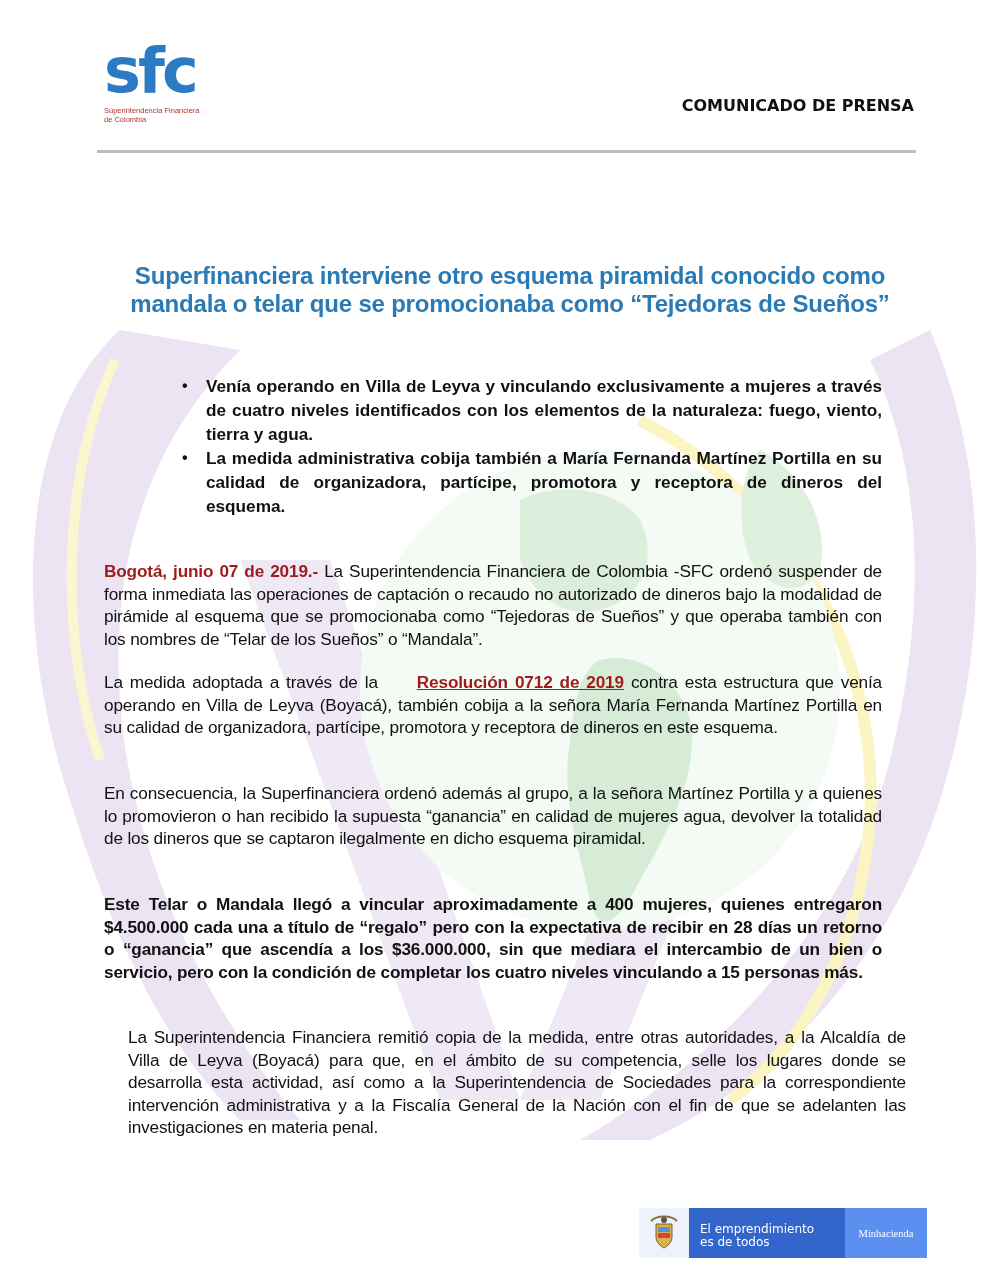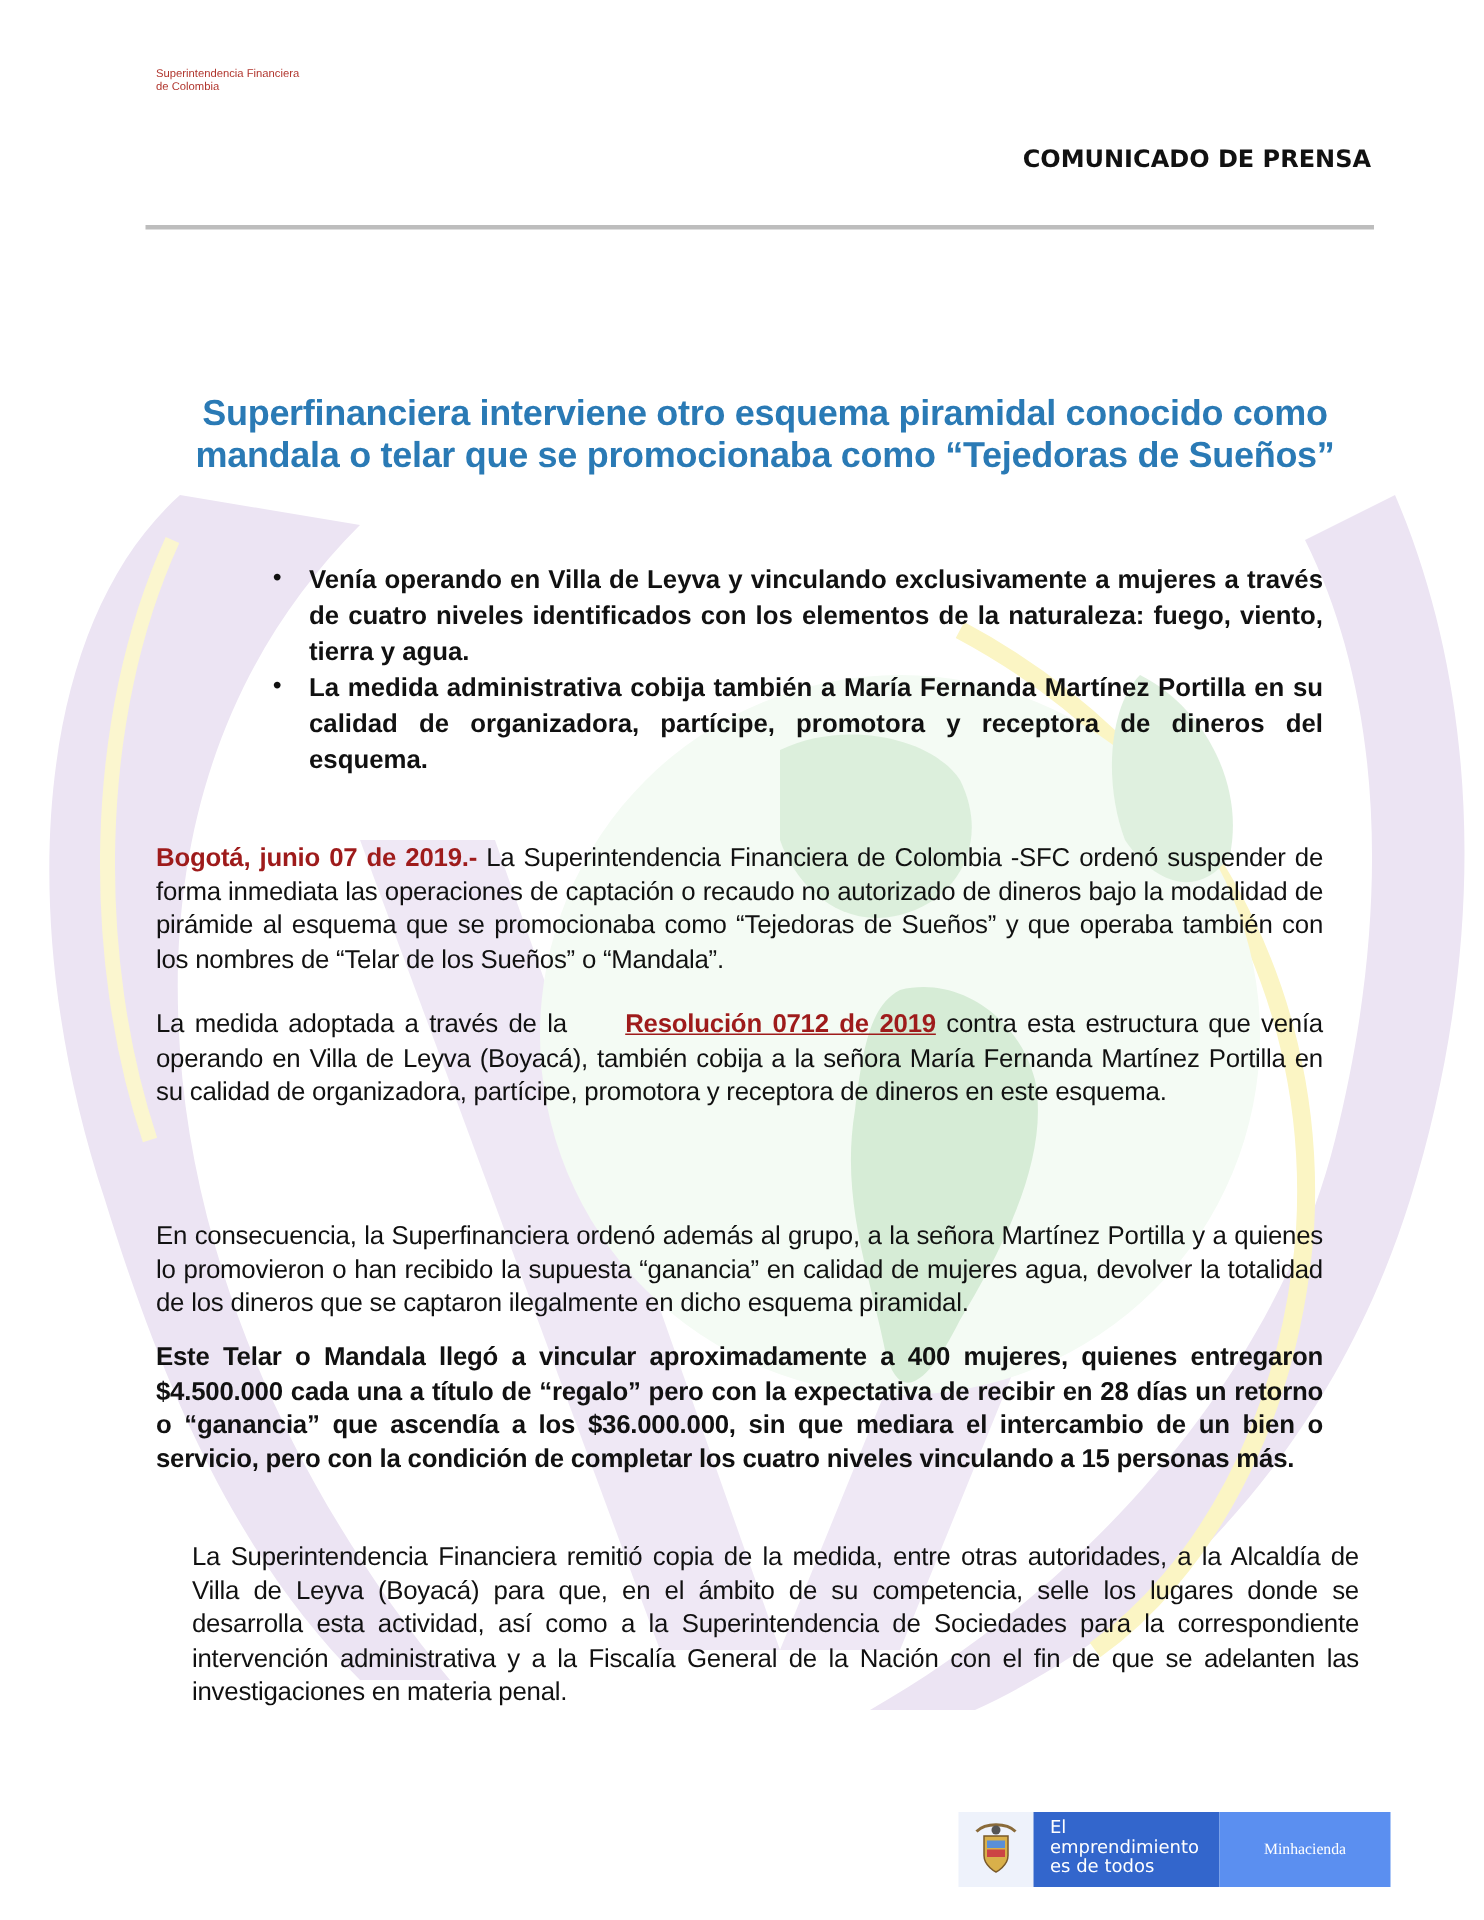--- a/index.html
+++ b/index.html
@@ -37,30 +37,30 @@
   .bullets li {
     position:relative; padding-left:26px;
     font-weight:bold; font-size:17.2px; line-height:24px; text-align:justify; color:#111;
   }
   .bullets li .dot { position:absolute; left:2px; top:0; font-size:16px; }
 
   
   .body-text { left:104px; width:778px; font-size:17.2px; line-height:22.5px; text-align:justify; color:#111; letter-spacing:-0.15px; }
   .p1 { top:560px; }
   .p2 { top:671px; }
-  .p3 { top:812px; }
+  .p3 { top:782px; }
   .p4 { top:893px;font-weight:bold; }
   .p5 { top:1026px;margin-left:24px; }
   .dateline { color:#9e1b1b; font-weight:bold; }
   .res-link { color:#9e1b1b; font-weight:bold; text-decoration:underline; cursor:pointer;padding-left:32px; }
 
   
   .footer { left:639px; top:1208px; width:288px; height:50px; display:flex; }
   .footer .shield-box { width:50px; height:50px; background:#eef2fb; display:flex; align-items:center; justify-content:center; }
-  .footer .slogan { width:124px; background:#3366cc; color:#fff; font-family:"DejaVu Sans", sans-serif; font-size:12px; line-height:13px; padding:4px 0 0 11px; box-sizing:border-box; }
+  .footer .slogan { width:156px; background:#3366cc; color:#fff; font-family:"DejaVu Sans", sans-serif; font-size:12px; line-height:13px; padding:15px 0 0 11px; box-sizing:border-box; }
   .footer .ministry { flex:1; background:#5b8ff0; color:#fff; font-family:Liberation Serif, serif; font-size:10.5px; display:flex; align-items:center; justify-content:center; }
 </style>
 </head>
 <body>
 
 <svg class="watermark" viewBox="0 0 989 1280">
   <g>
     <path d="M120 330 C 20 420, 10 620, 70 800 C 110 930, 160 1040, 240 1120 L 300 1120 C 200 1000, 130 850, 120 700 C 110 560, 150 440, 240 350 Z" fill="#ece4f3"></path>
     <path d="M930 330 C 990 470, 990 640, 940 800 C 890 960, 780 1080, 650 1140 L 580 1140 C 720 1060, 850 920, 890 760 C 930 600, 920 460, 870 360 Z" fill="#ece4f3"></path>
     <path d="M240 560 L 440 1100 L 520 1100 L 330 560 Z" fill="#efe8f5"></path>
@@ -72,20 +72,21 @@
   </g>
   <g>
     <circle cx="600" cy="690" r="240" fill="#f4fbf4"></circle>
     <path d="M520 500 C 560 480, 620 490, 640 520 C 660 560, 640 600, 600 610 C 560 620, 530 590, 520 560 Z" fill="#dcefdc"></path>
     <path d="M600 660 C 640 650, 680 680, 690 720 C 700 770, 670 830, 640 880 C 620 920, 600 940, 590 900 C 580 850, 560 800, 570 740 C 575 700, 580 670, 600 660 Z" fill="#d6ecd6"></path>
     <path d="M760 450 C 800 470, 830 520, 820 570 C 800 600, 770 590, 750 560 C 735 520, 740 470, 760 450 Z" fill="#dff0df"></path>
   </g>
 </svg>
 
 <div class="layer logo">
+  <div class="logo-mark">sfc</div>
   <div class="logo-sub">
     <div>Superintendencia Financiera</div>
     <div>de Colombia</div>
   </div>
 </div>
 <div class="layer press-label">COMUNICADO DE PRENSA</div>
 <div class="layer header-rule"></div>
 
 <div class="layer title">Superfinanciera interviene otro esquema piramidal conocido como mandala o telar que se promocionaba como “Tejedoras de Sueños”</div>
 

